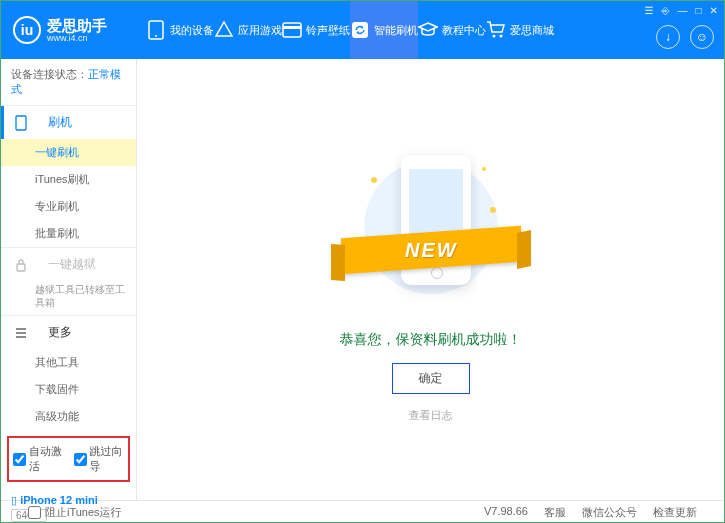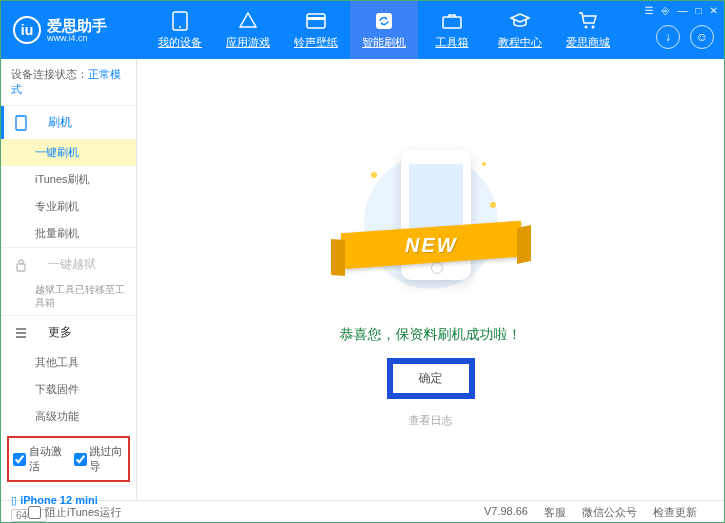--- a/index.html
+++ b/index.html
@@ -3,21 +3,21 @@
 <meta charset="utf-8">
 <style>
 * { margin: 0; padding: 0; box-sizing: border-box; font-family: "Microsoft YaHei", sans-serif; }
 body { background: #fff; width: 725px; height: 523px; overflow: hidden; border: 1px solid #4aa96c; }
 .titlebar { background: #0a84ff; height: 58px; display: flex; align-items: center; color: #fff; position: relative; }
 .logo-area { display: flex; align-items: center; padding: 0 12px; width: 145px; }
 .logo-icon { width: 28px; height: 28px; border: 2px solid #fff; border-radius: 50%; display: flex; align-items: center; justify-content: center; font-weight: bold; font-size: 14px; margin-right: 6px; }
 .logo-text { font-size: 15px; font-weight: bold; line-height: 1; }
 .logo-sub { font-size: 9px; opacity: .9; }
 .nav { display: flex; height: 100%; }
-.nav-item { width: 68px; display: flex; flex-direction: column; align-items: center; justify-content: center; font-size: 11px; cursor: pointer; gap: 4px; text-decoration: underline; }
+.nav-item { width: 68px; display: flex; align-items: center; font-size: 11px; cursor: pointer; gap: 4px; }
 .nav-item.active { background: #3b82f6; }
 .nav-ico { width: 20px; height: 20px; display: flex; align-items: center; justify-content: center; }
 .win-ctrl { position: absolute; right: 6px; top: 4px; display: flex; gap: 8px; font-size: 10px; opacity: .9; }
 .win-ctrl span { cursor: pointer; }
 .right-icons { position: absolute; right: 10px; top: 24px; display: flex; gap: 10px; }
 .ric { width: 24px; height: 24px; border: 1.5px solid rgba(255,255,255,.8); border-radius: 50%; display: flex; align-items: center; justify-content: center; font-size: 12px; cursor: pointer; }
 .body { display: flex; height: 441px; }
 .sidebar { width: 136px; border-right: 1px solid #e6e6e6; display: flex; flex-direction: column; font-size: 12px; color: #555; }
 .conn-status { padding: 8px 10px; font-size: 11px; color: #666; }
 .conn-status .mode { color: #0a84ff; }
@@ -40,21 +40,21 @@
 .phone { position: absolute; left: 50px; top: 18px; width: 70px; height: 130px; background: #fff; border-radius: 10px; box-shadow: 0 4px 12px rgba(0,0,0,.15); }
 .phone::before { content:""; position:absolute; left:8px; right:8px; top:14px; bottom:20px; background:#dfeeff; border-radius:2px; }
 .phone::after { content:""; position:absolute; left:50%; bottom:6px; width:10px; height:10px; margin-left:-5px; border:1px solid #ccc; border-radius:50%; }
 .ribbon { position: absolute; left: -10px; right: -10px; top: 95px; height: 36px; background: #ffb400; transform: skewY(-4deg); display:flex; align-items:center; justify-content:center; box-shadow: 0 2px 4px rgba(0,0,0,.2); }
 .ribbon::before, .ribbon::after { content:""; position:absolute; top:6px; width:14px; height:36px; background:#e09a00; }
 .ribbon::before { left:-10px; transform: skewY(8deg); }
 .ribbon::after { right:-10px; transform: skewY(-8deg); }
 .ribbon span { color:#fff; font-weight:900; font-size:20px; letter-spacing:2px; font-style:italic; text-shadow:1px 1px 0 #d88f00; transform: skewY(4deg); }
 .dots { position:absolute; width:6px; height:6px; background:#ffd24d; border-radius:50%; }
 .msg { font-size: 14px; color: #15803d; }
-.ok-btn { border: 6px solid #1d4ed8; background:#fff; padding: 6px 26px; font-size: 12px; color:#555; cursor:pointer; }
+.ok-btn { border: 1px solid #1d4ed8; background:#fff; padding: 6px 26px; font-size: 12px; color:#555; cursor:pointer; }
 .log-link { font-size: 11px; color: #aaa; cursor:pointer; }
 .footer { height: 24px; border-top: 1px solid #e6e6e6; display:flex; align-items:center; justify-content:space-between; padding: 0 27px; font-size: 11px; color:#666; }
 .footer label { display:flex; align-items:center; gap:4px; cursor:pointer; }
 .footer .r { display:flex; gap:16px; }
 .footer .r span { cursor:pointer; }
 svg { display:block; }
 </style>
 </head>
 <body>
 
@@ -95,29 +95,20 @@
       </div>
     <div class="nav-item active">
         <div class="nav-ico">
           <svg width="18" height="18" viewBox="0 0 18 18">
             <rect x="1" y="1" width="16" height="16" rx="3" fill="#fff"></rect>
             <path d="M5 9a4 4 0 0 1 7-2M13 9a4 4 0 0 1-7 2" fill="none" stroke="#0a84ff" stroke-width="1.5"></path>
             <path d="M11 5l1 2-2 .5zM7 13l-1-2 2-.5z" fill="#0a84ff"></path>
           </svg>
         </div>
         <span>智能刷机</span>
-      </div>
-    <div class="nav-item">
-        <div class="nav-ico">
-          <svg width="20" height="16" viewBox="0 0 20 16">
-            <rect x="1" y="4" width="18" height="11" rx="1" fill="none" stroke="#fff" stroke-width="1.5"></rect>
-            <path d="M7 4V2h6v2" fill="none" stroke="#fff" stroke-width="1.5"></path>
-          </svg>
-        </div>
-        <span>工具箱</span>
       </div>
     <div class="nav-item">
         <div class="nav-ico">
           <svg width="20" height="16" viewBox="0 0 20 16">
             <path d="M10 1L19 5 10 9 1 5z" fill="none" stroke="#fff" stroke-width="1.5"></path>
             <path d="M4 7v4c0 1 3 2 6 2s6-1 6-2V7" fill="none" stroke="#fff" stroke-width="1.5"></path>
           </svg>
         </div>
         <span>教程中心</span>
       </div>

